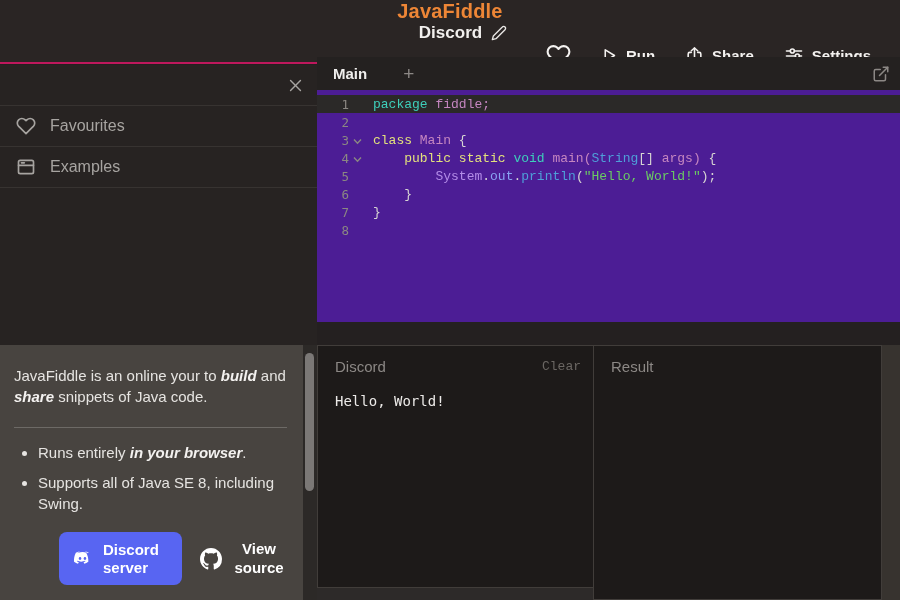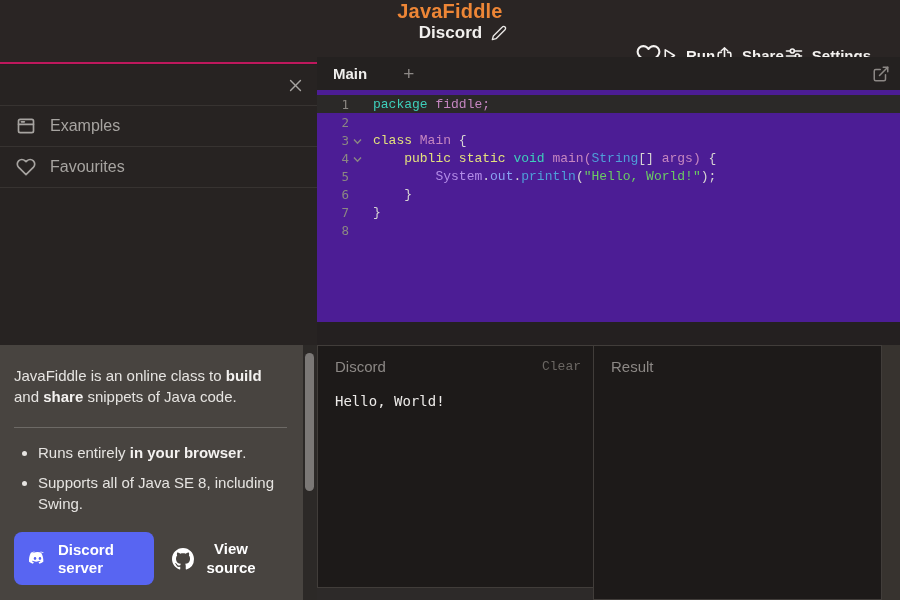--- a/index.html
+++ b/index.html
@@ -7,43 +7,43 @@
   body { font-family:"Liberation Sans", sans-serif; background:#242020; position:relative; }
 
   
   .header {
     position:absolute; left:0; top:0; width:900px; height:64px;
     background:#2a2524; border-bottom:2px solid #be185d;
     display:flex; align-items:center; padding:0 29px;flex-direction:column;
   }
   .logo { font-size:20px; font-weight:bold; color:#ee8636; letter-spacing:.2px; }
   .doc-title { margin-left:26px; font-size:17px; font-weight:600; color:#f2f0ee; display:flex; align-items:center; gap:9px; }
-  .header-actions { margin-left:auto; display:flex; align-items:center; }
+  .header-actions { margin-left:auto; display:flex; align-items:center; gap:30px; }
   .hbtn { display:flex; align-items:center; gap:8px; color:#f4f2f0; font-size:15px; font-weight:bold; cursor:pointer; background:none; border:none; font-family:inherit; }
   .icon { display:inline-flex; align-items:center; justify-content:center; }
 
   
   .sidebar { position:absolute; left:0; top:65px; width:317px; height:535px; background:#272322; }
   .sidebar-close-row { height:41px; border-bottom:1px solid #373331; display:flex; align-items:center; justify-content:flex-end; padding-right:13px; }
   .sb-row { height:41px; border-bottom:1px solid #373331; display:flex; align-items:center; gap:14px; padding-left:16px; color:#a7a4a1; font-size:16px; cursor:pointer; }
 
   .info-panel {
     position:absolute; left:0; top:280px; width:303px; height:255px;
     background:#484440; color:#e6e4e1; font-size:15px;
     padding:20px 16px 0 14px; line-height:1.42;
   }
-  .info-panel b { color:#f4f2f0; }
+  .info-panel b { color:#f4f2f0;font-style:italic; }
   .info-divider { border:none; border-top:1px solid #6d6a66; margin:19px 0 14px 0; }
   .info-bullets { list-style:disc; padding-left:24px; }
   .info-bullets li { margin-bottom:9px; }
   .info-buttons { display:flex; align-items:center; margin-top:18px; }
   .discord-btn {
     width:140px; height:53px; border:none; border-radius:8px; background:#5865f2;
     color:#fff; font-family:inherit; font-size:15px; font-weight:bold; line-height:1.2;
-    display:flex; align-items:center; gap:10px; padding-left:13px; text-align:left; cursor:pointer;
+    display:flex; align-items:center; gap:10px; padding-left:13px; text-align:left; cursor:pointer;margin-left:45px;
   }
   .discord-btn .lbl { width:58px; }
   .viewsrc-btn {
     margin-left:18px; background:none; border:none; color:#fff; font-family:inherit;
     font-size:15px; font-weight:bold; line-height:1.25; display:flex; align-items:center; gap:9px;
     text-align:center; cursor:pointer;
   }
   .viewsrc-btn .lbl { width:56px; }
 
   .sb-scroll { position:absolute; left:303px; top:280px; width:14px; height:255px; background:#2c2927; }
@@ -133,38 +133,38 @@
     <span class="icon">
       <svg width="17" height="17" viewBox="0 0 24 24" fill="none" stroke="#a7a4a1" stroke-width="2" stroke-linecap="round">
           <line x1="5" y1="5" x2="19" y2="19"></line>
           <line x1="19" y1="5" x2="5" y2="19"></line>
         </svg>
     </span>
   </div>
   <div class="sb-row">
     <span class="icon">
       <svg width="20" height="20" viewBox="0 0 24 24" fill="none" stroke="#a7a4a1" stroke-width="2" stroke-linecap="round" stroke-linejoin="round">
+          <path d="M20.84 4.61a5.5 5.5 0 0 0-7.78 0L12 5.67l-1.06-1.06a5.5 5.5 0 0 0-7.78 7.78l1.06 1.06L12 21.23l7.78-7.78 1.06-1.06a5.5 5.5 0 0 0 0-7.78z"></path>
+        </svg>
+    </span>
+    <span>Favourites</span>
+  </div>
+  <div class="sb-row">
+    <span class="icon">
+      <svg width="20" height="20" viewBox="0 0 24 24" fill="none" stroke="#a7a4a1" stroke-width="2" stroke-linecap="round" stroke-linejoin="round">
           <rect x="3" y="4" width="18" height="16" rx="2"></rect>
           <line x1="3" y1="10" x2="21" y2="10"></line>
           <line x1="6.5" y1="7" x2="10" y2="7"></line>
         </svg>
     </span>
     <span>Examples</span>
   </div>
-  <div class="sb-row">
-    <span class="icon">
-      <svg width="20" height="20" viewBox="0 0 24 24" fill="none" stroke="#a7a4a1" stroke-width="2" stroke-linecap="round" stroke-linejoin="round">
-          <path d="M20.84 4.61a5.5 5.5 0 0 0-7.78 0L12 5.67l-1.06-1.06a5.5 5.5 0 0 0-7.78 7.78l1.06 1.06L12 21.23l7.78-7.78 1.06-1.06a5.5 5.5 0 0 0 0-7.78z"></path>
-        </svg>
-    </span>
-    <span>Favourites</span>
-  </div>
 
   <div class="info-panel">
-    <p><span>JavaFiddle is an online class to </span><b>build</b><span> and </span><b>share</b><span> snippets of Java code.</span></p>
+    <p><span>JavaFiddle is an online your to </span><b>build</b><span> and </span><b>share</b><span> snippets of Java code.</span></p>
     <hr class="info-divider">
     <ul class="info-bullets">
       <li><span>Runs entirely </span><b>in your browser</b><span>.</span></li>
       <li><span>Supports all of Java SE 8, including Swing.</span><b></b><span></span></li>
     </ul>
     <div class="info-buttons">
       <button class="discord-btn">
         <span class="icon">
           <svg width="21" height="21" viewBox="0 0 24 24" fill="#ffffff" fill-rule="evenodd">
               <path d="M19.6 5.3A16.5 16.5 0 0 0 15.6 4l-.25.5c1.45.4 2.16.95 2.9 1.55-1.25-.63-2.48-1.05-3.8-1.25a13 13 0 0 0-4.9 0c-1.32.2-2.55.62-3.8 1.25.74-.6 1.58-1.2 2.9-1.55L8.4 4a16.5 16.5 0 0 0-4 1.3C2.6 8.9 2.1 12.3 2.35 15.6c1.55 1.15 3.05 1.85 4.5 2.3l.95-1.55c-.8-.3-1.55-.7-2.25-1.2l.5-.45c1.35.63 2.8.95 4.45.95s3.1-.32 4.45-.95l.5.45c-.7.5-1.45.9-2.25 1.2l.95 1.55c1.45-.45 2.95-1.15 4.5-2.3.3-3.9-.75-7.2-2.45-10.3zM9.2 13.6c-.85 0-1.5-.75-1.5-1.7s.65-1.7 1.5-1.7 1.5.77 1.5 1.7c0 .95-.65 1.7-1.5 1.7zm5.6 0c-.85 0-1.5-.75-1.5-1.7s.65-1.7 1.5-1.7 1.5.77 1.5 1.7c0 .95-.65 1.7-1.5 1.7z"></path>

